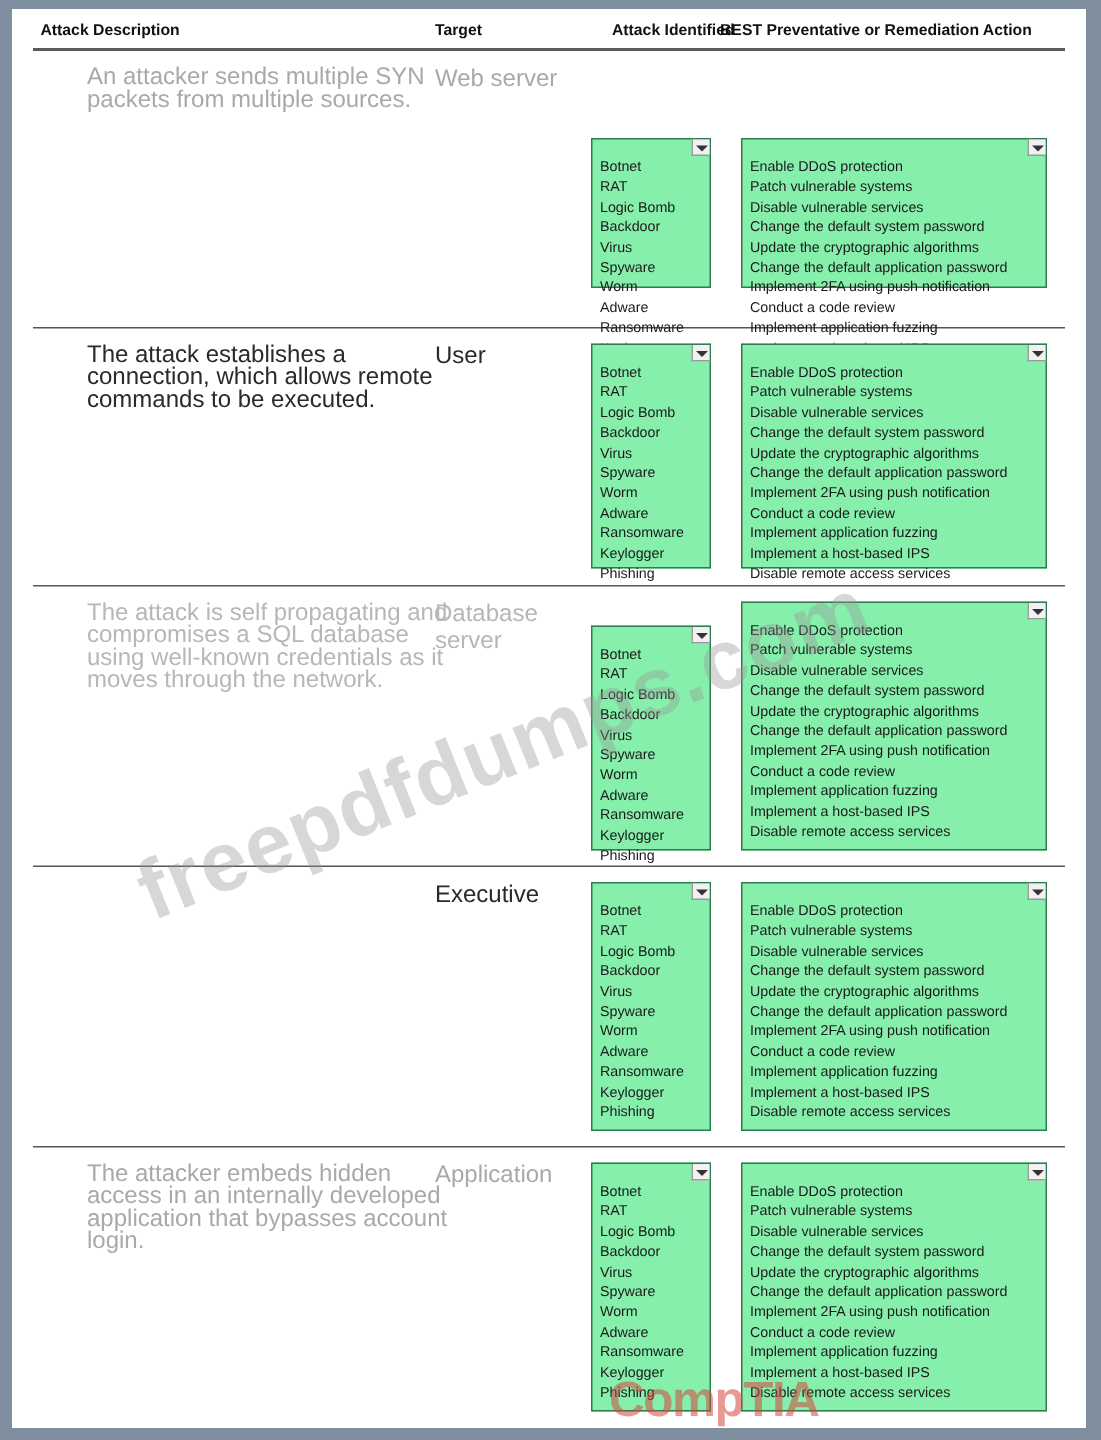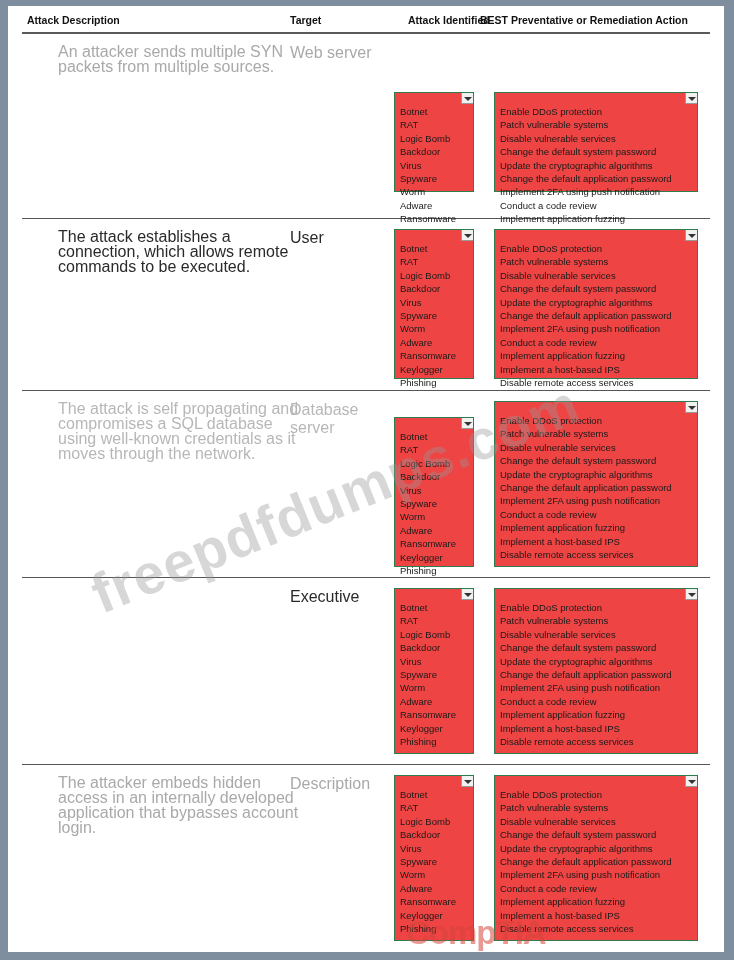--- a/index.html
+++ b/index.html
@@ -81,21 +81,21 @@
   }
   .qrow.faded2 .desc,
   .qrow.faded2 .target {
     color: #b7b7b7;
   }
 
   
   .listbox {
     position: absolute;
     border: 1px solid #2f7d4f;
-    background: #ef4444;
+    background: #86efac;
     box-sizing: border-box;
   }
   .listbox .caret-bar {
     position: absolute;
     right: 0;
     top: 0;
     width: 12px;
     height: 11px;
     border-left: 1px solid #999;
     border-bottom: 1px solid #999;
@@ -332,21 +332,21 @@
           <li>Conduct a code review</li>
           <li>Implement application fuzzing</li>
           <li>Implement a host-based IPS</li>
           <li>Disable remote access services</li>
         </ul>
       </div>
     </div>
 
     <div class="qrow faded" style="height:170px;border-bottom:none;">
       <div class="desc">The attacker embeds hidden access in an internally developed application that bypasses account login.</div>
-      <div class="target">Description</div>
+      <div class="target">Application</div>
 
       <div class="listbox lb-attack" style="top:10px;height:166px;">
         <div class="caret-bar">
             <i></i>
           </div>
         <ul>
           <li>Botnet</li>
           <li>RAT</li>
           <li>Logic Bomb</li>
           <li>Backdoor</li>

